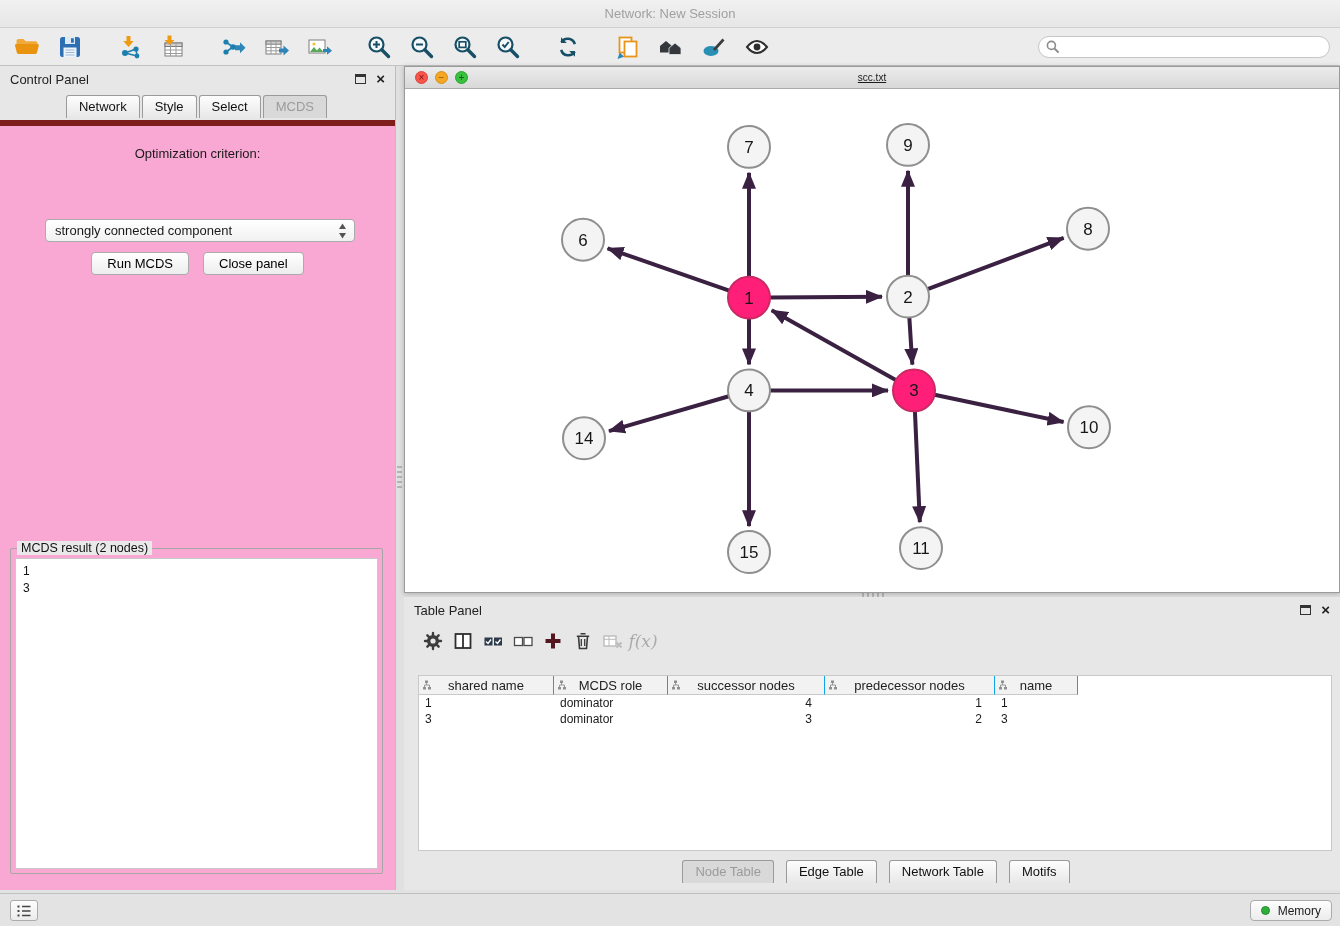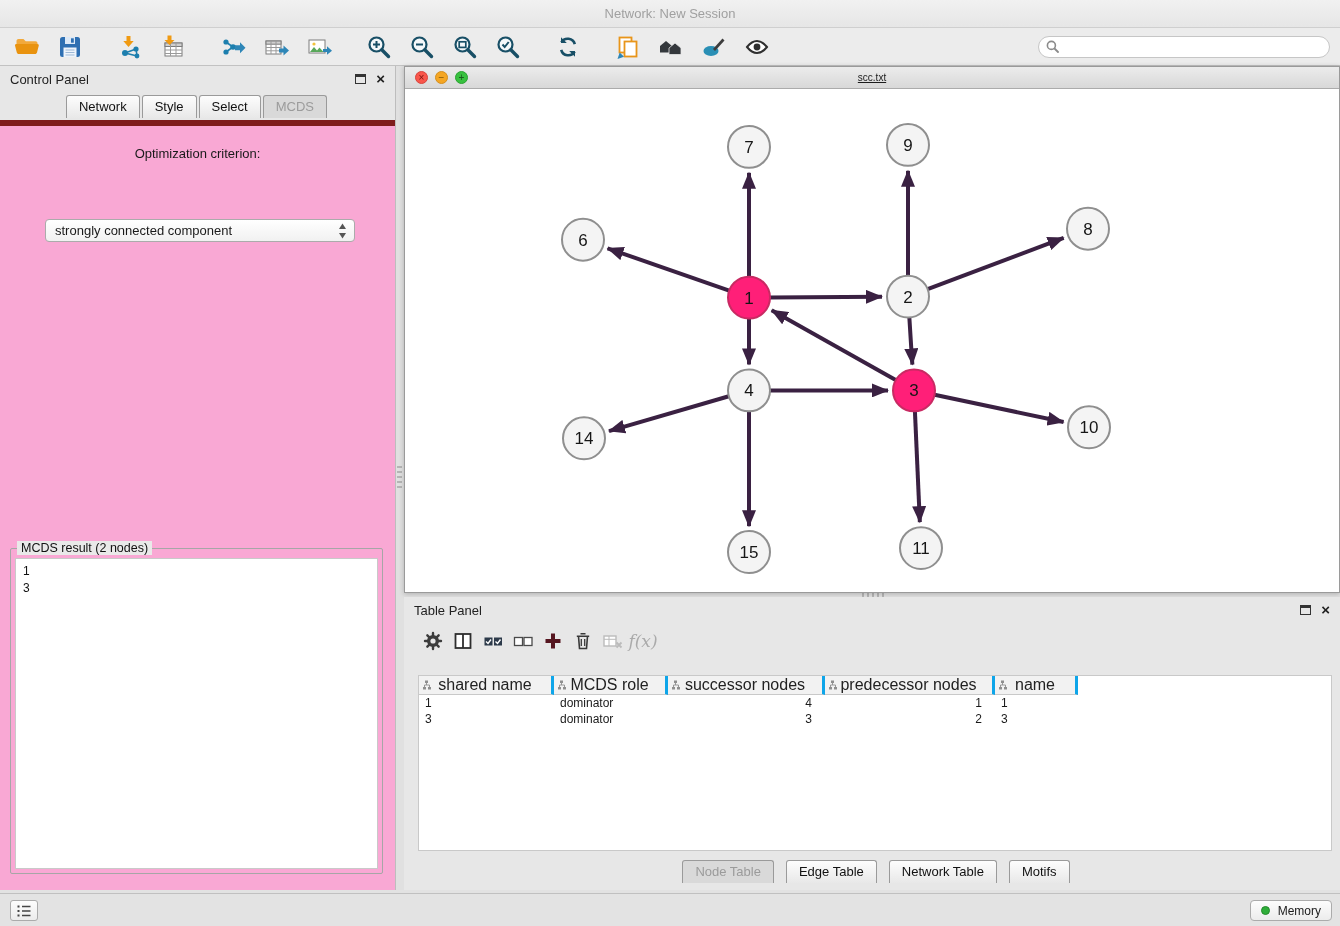--- a/index.html
+++ b/index.html
@@ -69,22 +69,22 @@
   .net-canvas { position:absolute; left:0; top:22px; right:0; bottom:0; background:#fff; }
   .net-canvas svg { position:absolute; left:0; top:0; width:100%; height:100%; }
 
   
   .table-panel { position:absolute; left:404px; top:597px; width:936px; height:293px; background:#e7e7e7; }
   .tp-toolbar { position:absolute; left:14px; top:26px; height:36px; display:flex; align-items:center; gap:0; }
   .tt-btn { width:30px; height:30px; display:flex; align-items:center; justify-content:center; }
   .fx-label { font-family:"DejaVu Serif", serif; font-style:italic; font-size:17px; color:#aaaaaa; }
   .node-table { position:absolute; left:14px; top:78px; right:8px; height:176px; background:#fff; border:1px solid #c9c9c9; overflow:hidden; }
   .nt-header { display:flex; }
-  .th { position:relative; height:19px; background:#f2f2f2; border-right:3px solid #0ea5e9; border-bottom:1px solid #c9c9c9;
-    display:flex; align-items:center; justify-content:center; font-size:16px; color:#222; }
+  .th { position:relative; height:19px; background:#f2f2f2; border-right:1px solid #0ea5e9; border-bottom:1px solid #c9c9c9;
+    display:flex; align-items:center; justify-content:center; font-size:13px; color:#222; }
   .th .tree { position:absolute; left:4px; top:4px; }
   .tr { display:flex; height:16px; }
   .td { font-size:12px; line-height:16px; white-space:nowrap; overflow:hidden; }
   .td.left { padding-left:6px; text-align:left; }
   .td.right { padding-right:13px; text-align:right; }
   .tp-tabs { position:absolute; left:0; right:0; top:263px; display:flex; justify-content:center; align-items:flex-end; }
   .tp-tabs .swing-tab { font-size:13px;margin-left:10px; }
 
   
   .status-bar { position:absolute; left:0; top:893px; width:1340px; height:33px; background:#e3e3e3; border-top:1px solid #c0c0c0; }
@@ -259,20 +259,24 @@
     <div class="cp-body">
       <div class="opt-label">Optimization criterion:</div>
       <div class="dropdown">
         <span>strongly connected component</span>
         <span class="dd-arrows">
           <svg width="9" height="16" viewBox="0 0 9 16">
               <path d="M4.5 0.5 8 6H1z" fill="#555"></path>
               <path d="M4.5 15.5 1 10h7z" fill="#555"></path>
             </svg>
         </span>
+      </div>
+      <div class="btn-row">
+        <button class="sw-btn">Run MCDS</button>
+        <button class="sw-btn">Close panel</button>
       </div>
       <div class="groupbox">
         <span class="legend">MCDS result (2 nodes)</span>
         <div class="inner">
             <div class="result-line">1</div>
             <div class="result-line">3</div>
           </div>
       </div>
     </div>
   </div>

